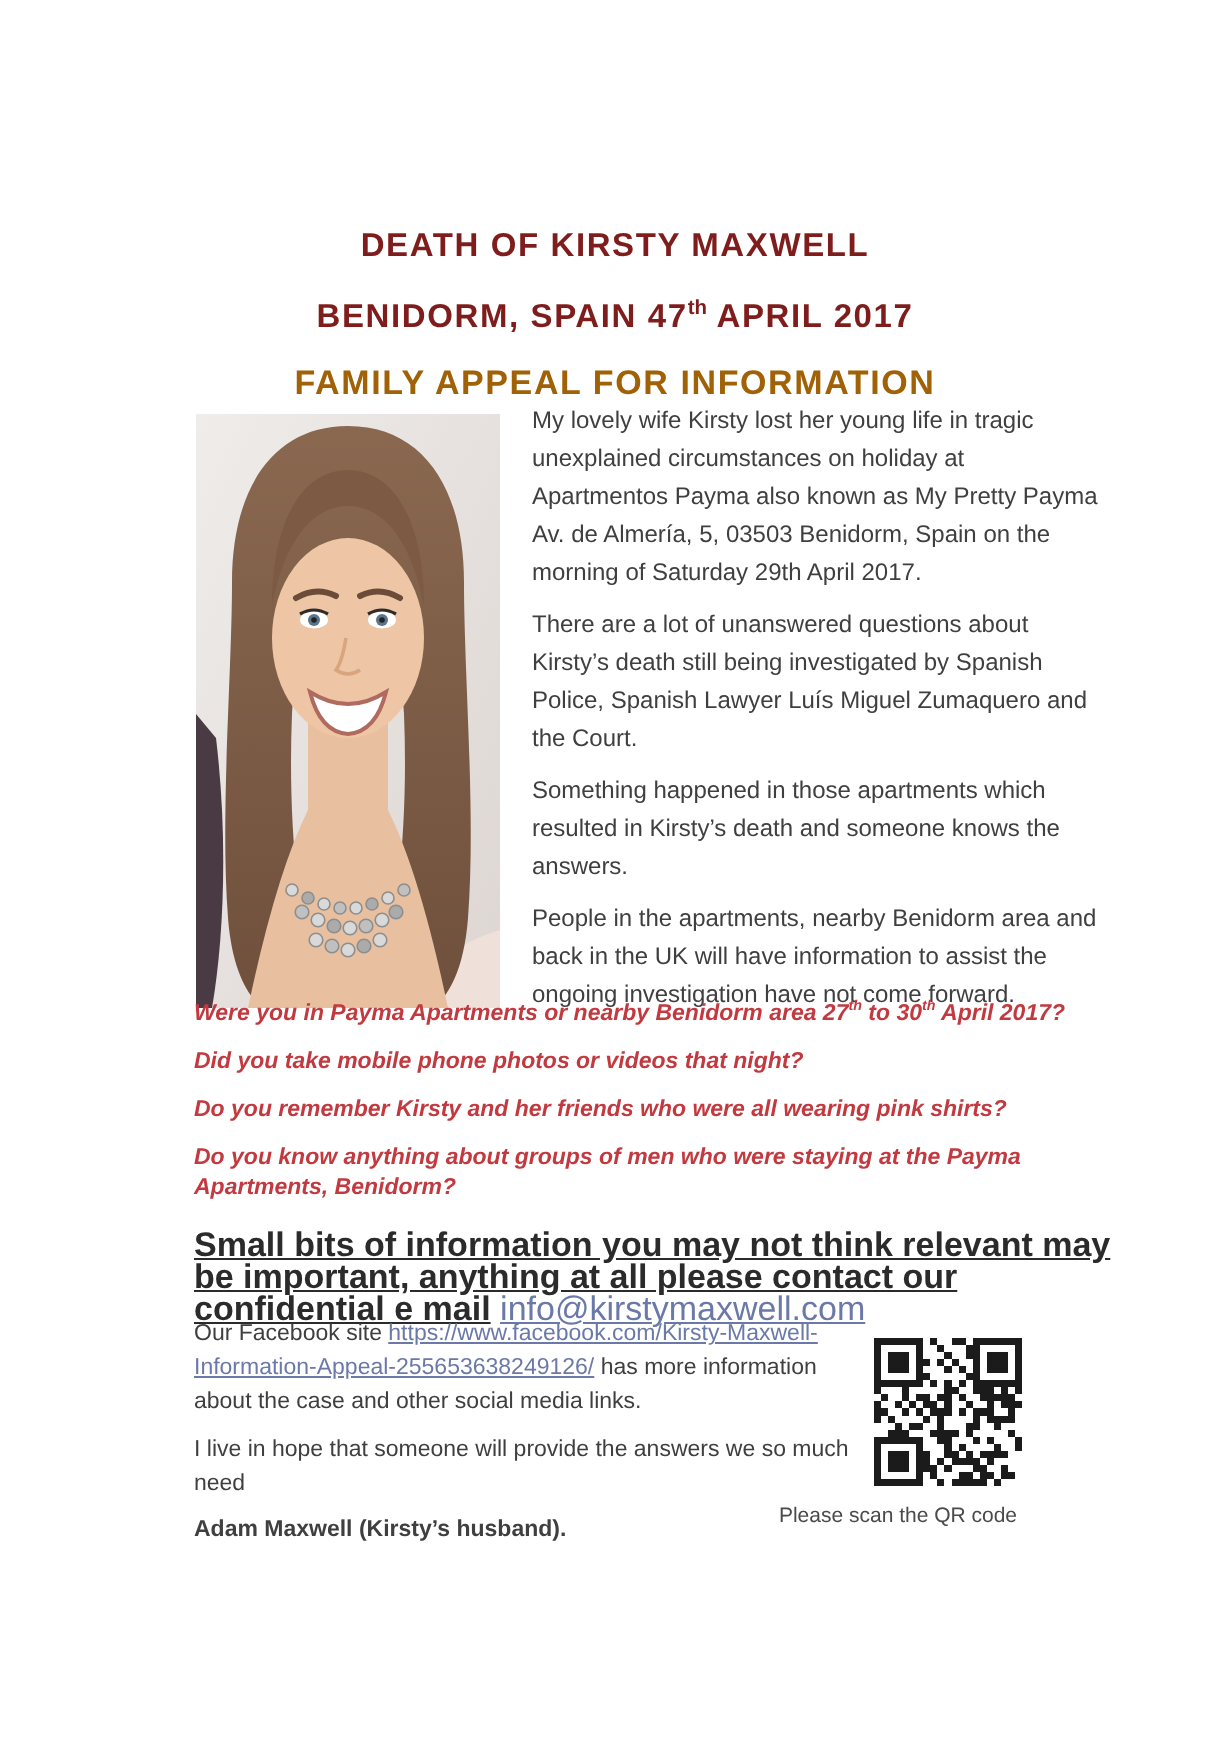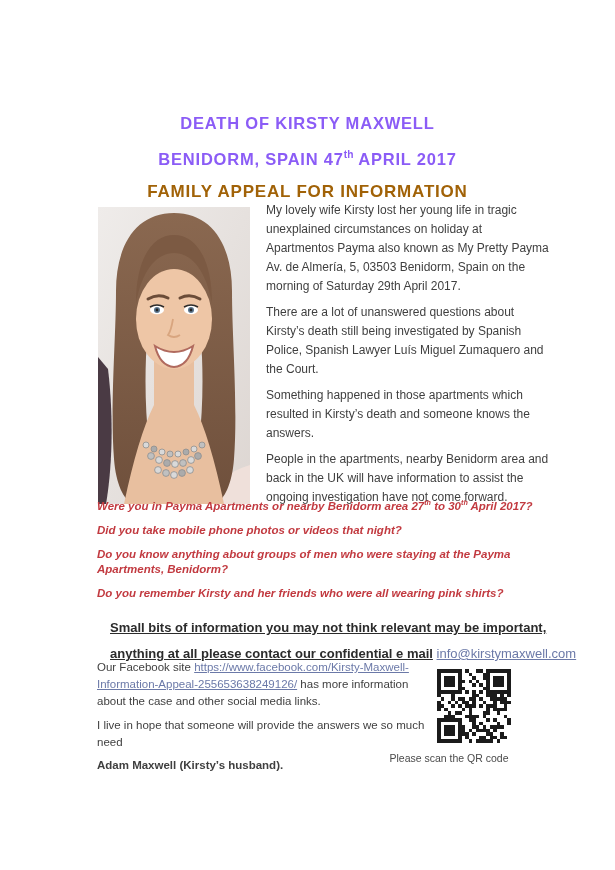--- a/index.html
+++ b/index.html
@@ -2,35 +2,35 @@
 <html><head>
 <meta charset="utf-8">
 <style>
   html,body{margin:0;padding:0;background:#ffffff;}
   .page{
     position:relative;width:615px;height:870px;background:#ffffff;overflow:hidden;
     font-family:"Liberation Sans","DejaVu Sans",sans-serif;color:#3f3f3f;
   }
   
   .hdr{position:absolute;top:114px;left:0;width:615px;text-align:center;}
-  .hdr .t1,.hdr .t2{margin:0;font-size:16.5px;font-weight:bold;letter-spacing:.8px;color:#8b5cf6;line-height:19px;}
+  .hdr .t1,.hdr .t2{margin:0;font-size:16.5px;font-weight:bold;letter-spacing:.8px;color:#7f1d1d;line-height:19px;}
   .hdr .t1{margin-bottom:12px;}
   .sup{vertical-align:super;font-size:62%;letter-spacing:0;}
   .hdr .red{margin:13px 0 0;font-size:17px;font-weight:bold;letter-spacing:.8px;color:#a16207;line-height:19px;}
   
   .photo{position:absolute;left:98px;top:207px;width:152px;height:297px;overflow:hidden;}
   .photo svg{display:block;}
   
   .bodycol{position:absolute;left:266px;top:201px;width:284px;}
   .bodycol p{margin:0 0 7px;font-size:12px;line-height:19px;color:#3f3f3f;}
   
   .questions{position:absolute;left:97px;top:496px;width:478px;}
   .questions p{margin:0 0 9px;font-size:11.5px;font-weight:bold;font-style:italic;line-height:15px;color:#c23a40;}
   
-  .contact{position:absolute;left:110px;top:615px;width:478px;font-size:13px;font-weight:bold;line-height:26px;color:#2b2b2b;}
+  .contact{position:absolute;left:97px;top:615px;width:478px;font-size:17px;font-weight:bold;line-height:16px;color:#2b2b2b;}
   .contact .cb{text-decoration:underline;}
   .link{color:#6b79a8;text-decoration:underline;cursor:pointer;font-weight:normal;}
   
   .bottom{position:absolute;left:97px;top:659px;width:440px;display:flex;}
   .bleft{width:340px;}
   .bleft p{margin:0;font-size:11.5px;line-height:17px;color:#3f3f3f;}
   .hope{margin-top:7px !important;}
   .sig{margin-top:6px !important;font-weight:bold;font-size:11.5px;color:#2b2b2b;}
   .bright{width:100px;}
   .qr{margin-top:10px;width:74px;height:74px;}
@@ -107,22 +107,22 @@
   <section class="bodycol">
     <p>My lovely wife Kirsty lost her young life in tragic unexplained circumstances on holiday at Apartmentos Payma also known as My Pretty Payma Av. de Almería, 5, 03503 Benidorm, Spain on the morning of Saturday 29th April 2017.</p>
     <p>There are a lot of unanswered questions about Kirsty’s death still being investigated by Spanish Police, Spanish Lawyer Luís Miguel Zumaquero and the Court.</p>
     <p>Something happened in those apartments which resulted in Kirsty’s death and someone knows the answers.</p>
     <p>People in the apartments, nearby Benidorm area and back in the UK will have information to assist the ongoing investigation have not come forward.</p>
   </section>
 
   <section class="questions">
     <p><span>Were you in Payma Apartments or nearby Benidorm area 27</span><span class="sup">th</span><span> to 30</span><span class="sup">th</span><span> April 2017?</span></p>
     <p>Did you take mobile phone photos or videos that night?</p>
+    <p>Do you remember Kirsty and her friends who were all wearing pink shirts?</p>
     <p>Do you know anything about groups of men who were staying at the Payma Apartments, Benidorm?</p>
-    <p>Do you remember Kirsty and her friends who were all wearing pink shirts?</p>
   </section>
 
   <section class="contact">
     <span class="cb">Small bits of information you may not think relevant may be important, anything at all please contact our confidential e mail</span>
     <a class="link">info@kirstymaxwell.com</a>
   </section>
 
   <section class="bottom">
     <div class="bleft">
       <p class="fb"><span>Our Facebook site </span><a class="link">https://www.facebook.com/Kirsty-Maxwell-Information-Appeal-255653638249126/</a><span> has more information about the case and other social media links.</span></p>

